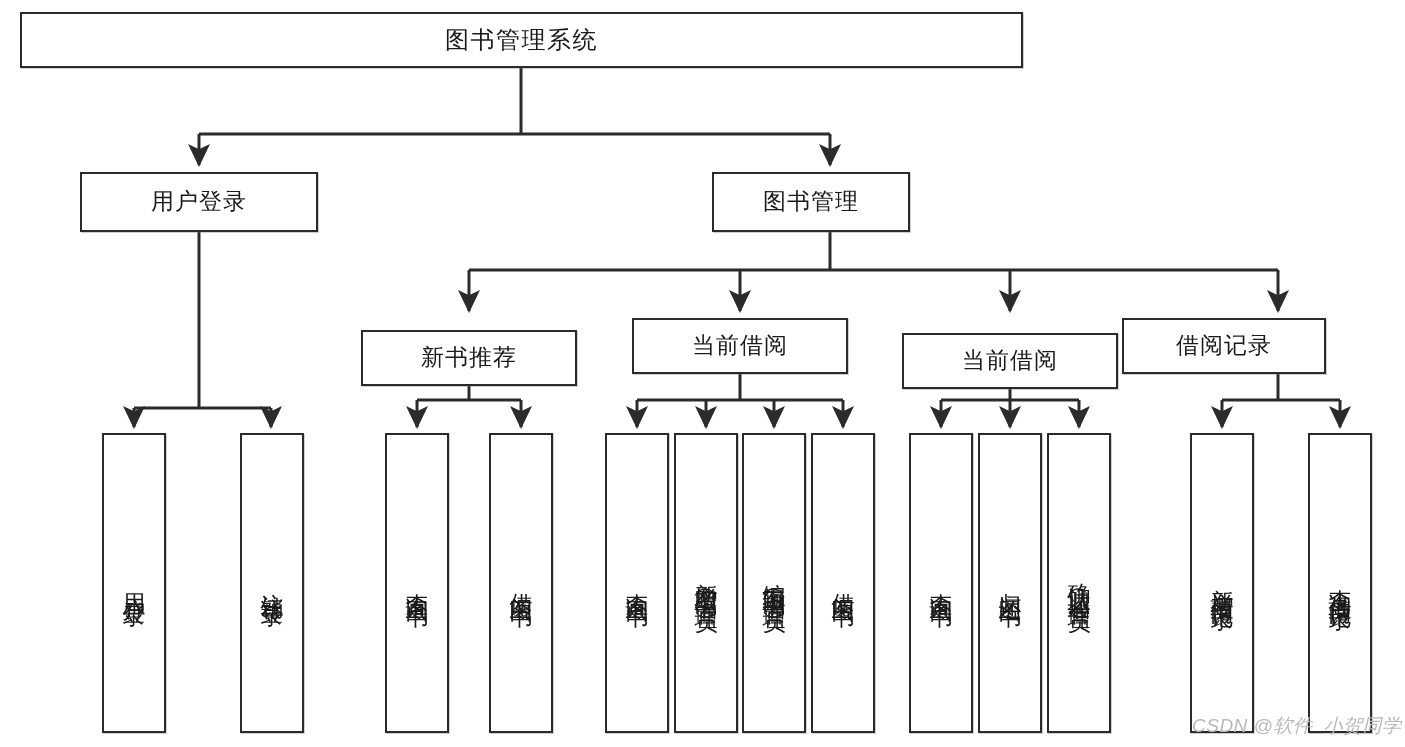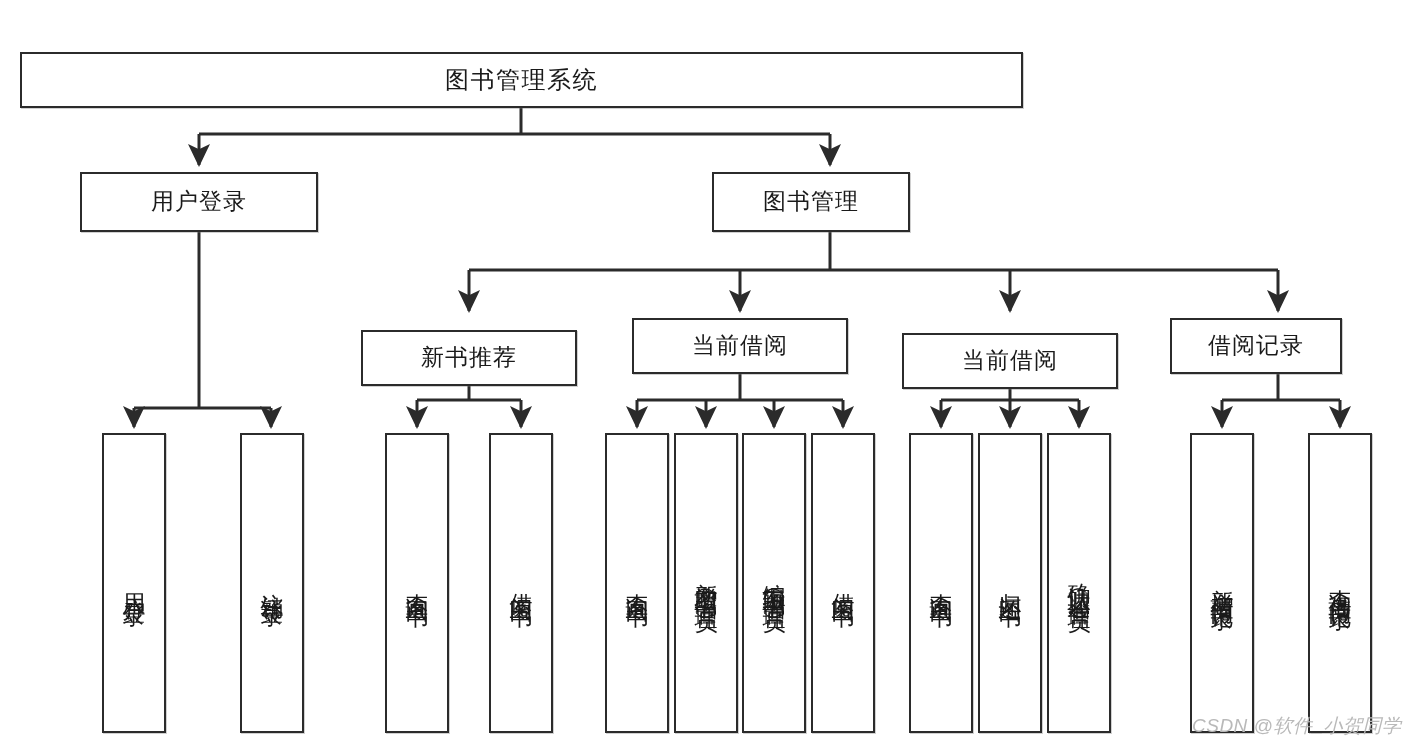--- a/index.html
+++ b/index.html
@@ -121,41 +121,41 @@
       <path d="M 1010 400 L 1010 427" marker-end="url(#arrow)"></path>
       <path d="M 1079 400 L 1079 427" marker-end="url(#arrow)"></path>
 
       <path d="M 1278 374 L 1278 400"></path>
       <path d="M 1222 400 L 1340 400"></path>
       <path d="M 1222 400 L 1222 427" marker-end="url(#arrow)"></path>
       <path d="M 1340 400 L 1340 427" marker-end="url(#arrow)"></path>
     </g>
   </svg>
 
-  <div class="node horiz root" style="left:20px; top:12px; width:1003px; height:56px;margin-top:40px;">
+  <div class="node horiz root" style="left:20px; top:12px; width:1003px; height:56px;">
     <span class="lbl">图书管理系统</span>
   </div>
 
   <div class="node horiz" style="left:80px; top:172px; width:238px; height:60px;">
     <span class="lbl">用户登录</span>
   </div>
   <div class="node horiz" style="left:712px; top:172px; width:198px; height:60px;">
     <span class="lbl">图书管理</span>
   </div>
 
   <div class="node horiz" style="left:361px; top:330px; width:216px; height:56px;">
     <span class="lbl">新书推荐</span>
   </div>
   <div class="node horiz" style="left:632px; top:318px; width:216px; height:56px;">
     <span class="lbl">当前借阅</span>
   </div>
   <div class="node horiz" style="left:902px; top:333px; width:216px; height:56px;">
     <span class="lbl">当前借阅</span>
   </div>
-  <div class="node horiz" style="left:1170px; top:318px; width:172px; height:56px;">
+  <div class="node horiz" style="left:1122px; top:318px; width:204px; height:56px;">
     <span class="lbl">借阅记录</span>
   </div>
 
   <div class="node vert" style="left:102px; top:433px; width:64px; height:300px;">
     <span class="lbl">用户登录</span>
   </div>
   <div class="node vert" style="left:240px; top:433px; width:64px; height:300px;">
     <span class="lbl">注销登录</span>
   </div>
 

